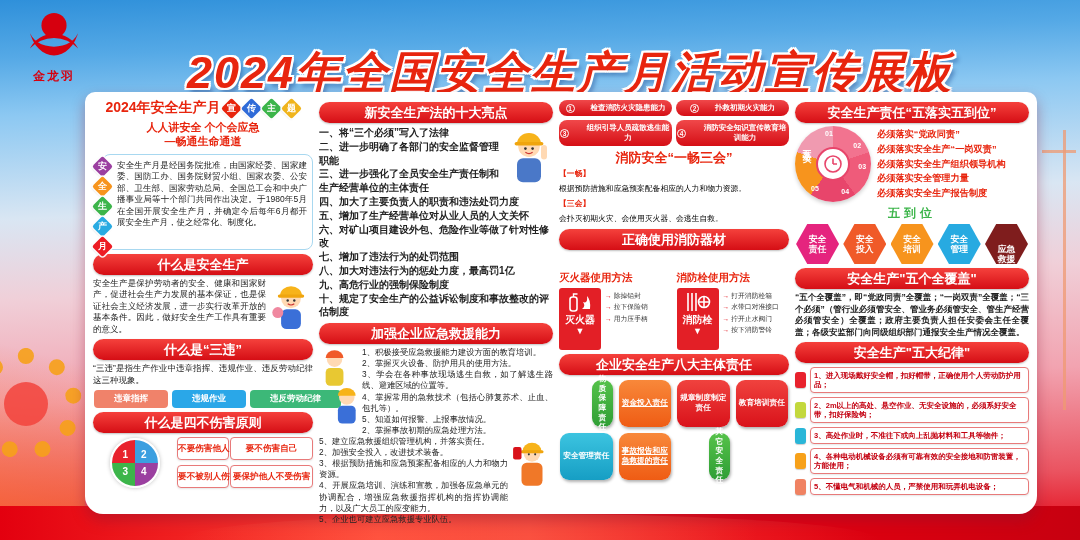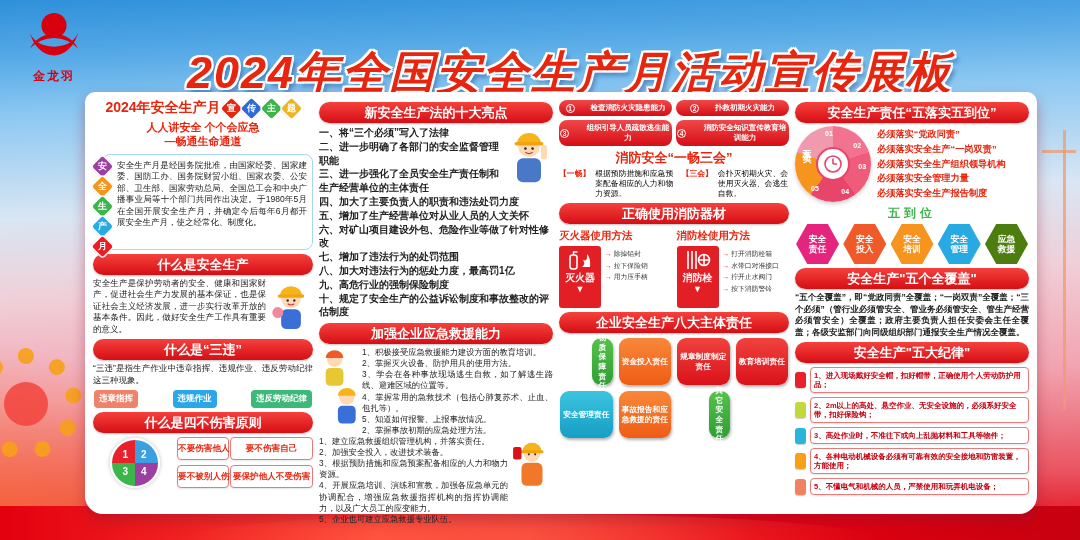--- a/index.html
+++ b/index.html
@@ -45,73 +45,73 @@
           margin:1px 2px; box-shadow:0 0 0 1.5px rgba(255,255,255,.9), 0 1px 2px rgba(0,0,0,.25); }
   .diamond span { transform:rotate(-45deg); color:#fff; font-size:9px; font-weight:bold; }
   .dm-0{background:#e8250e;} .dm-1{background:#2f6bd8;} .dm-2{background:#3cb54a;} .dm-3{background:#f0b41c;}
   .vm-0{background:#9b3fa0;} .vm-1{background:#f7941d;} .vm-2{background:#3cb54a;} .vm-3{background:#29abe2;} .vm-4{background:#ed1c24;}
   .slogan { text-align:center; color:#e8250e; font-weight:bold; font-size:11px; line-height:1.3; margin:3px 0 5px; }
   .intro-box { border:1.5px solid #a8d8f0; border-radius:8px; margin-left:9px; padding:5px 5px 5px 14px; position:relative; min-height:96px; }
   .v-diamonds { position:absolute; left:-10px; top:3px; display:flex; flex-direction:column; gap:3px; }
   .worker { float:right; width:44px; height:54px; margin:1px 0 1px 3px; }
   .worker-l { float:left; width:40px; height:78px; margin:2px 3px 0 0; }
   .tags { display:flex; justify-content:space-between; gap:4px; margin:4px 1px 2px; }
-  .tag { color:#fff; font-weight:bold; font-size:8.5px; padding:3px 5px; border-radius:4px; white-space:nowrap; }
+  .tag { color:#fff; font-weight:bold; font-size:8.5px; padding:3px 20px; border-radius:4px; white-space:nowrap; }
   .tag-0{background:#f0826a;} .tag-1{background:#2aa7e8;} .tag-2{background:#3cb878;}
   .fnh { display:grid; grid-template-columns:1fr 52px 1fr; grid-template-rows:23px 23px; align-items:center; gap:5px 1px; margin-top:4px; }
   .fnh-pill { border:1px solid #e87a7a; border-radius:4px; color:#e8250e; font-weight:bold; font-size:8.6px; text-align:center;
           line-height:21px; background:#fff; box-shadow:0 1px 2px rgba(0,0,0,.1); white-space:nowrap; }
   .quad { grid-row:1/3; justify-self:center; width:50px; height:50px; border-radius:50%; position:relative; border:2px solid #fff;
           background:conic-gradient(#3b9fe0 0 90deg,#9b3fa0 90deg 180deg,#3cb54a 180deg 270deg,#e8222d 270deg 360deg);
           box-shadow:0 0 4px rgba(0,0,0,.25); }
   .qn { position:absolute; color:#fff; font-weight:bold; font-size:10px; }
   .qn1{ left:11px; top:9px; } .qn2{ right:11px; top:9px; } .qn3{ left:11px; bottom:9px; } .qn4{ right:11px; bottom:9px; }
 
   
   .hl-item { font-size:10px; line-height:1.38; color:#222; font-weight:bold; }
   .em-item { font-size:8.3px; line-height:1.34; color:#222; text-align:justify; }
 
   
   .ability-grid { display:grid; grid-template-columns:1fr 1fr; gap:4px; margin:2px 0 1px; }
   .ability { background:linear-gradient(180deg,#f0484a,#d50e15); color:#fff; font-size:7.5px; font-weight:bold; text-align:center;
           border-radius:8px; padding:3px 1px; display:flex; align-items:center; justify-content:center; gap:16px; }
   .ab-num { flex:none; width:9px; height:9px; border:1px solid #fff; border-radius:50%; font-size:6.5px; line-height:8px; text-align:center; }
-  .ycsh { display:flex; gap:5px; font-size:7.8px; line-height:1.3; }
+  .ycsh { display:flex; gap:5px; font-size:7.8px; line-height:1.3;flex-direction:column; }
   .ycsh .lbl { color:#e8250e; font-weight:bold; white-space:nowrap; }
   .equip { display:flex; gap:5px; }
   .equip-half { flex:1; min-width:0; }
-  .equip-head { color:#e8250e; font-weight:bold; font-size:10.5px; margin:2px 0 3px; }
+  .equip-head { color:#e8250e; font-weight:bold; font-size:10.5px; margin:18px 0 3px; }
   .sign { width:42px; height:62px; background:#e31f26; border-radius:3px; color:#fff; display:flex; flex-direction:column;
           align-items:center; justify-content:flex-start; font-weight:bold; font-size:10px; float:left; margin-right:4px; padding:3px 1px 1px; }
   .sign .arrow { font-size:9px; line-height:9px; }
   .steps { font-size:6.8px; color:#333; line-height:1.7; padding-top:2px; }
   .steps div::before { content:"→ "; color:#e31f26; font-weight:bold; }
   .duty-grid { display:grid; grid-template-columns:repeat(4,1fr); gap:6px; margin-top:5px; padding:0 1px; }
   .duty { height:47px; border-radius:9px; color:#fff; font-weight:bold; font-size:7.7px; display:flex; align-items:center;
           justify-content:center; text-align:center; padding:2px 3px; box-shadow:1px 2px 3px rgba(0,0,0,.3); line-height:1.25; }
-  .du-0,.du-7{background:linear-gradient(180deg,#55c24a,#2f9e35);margin-left:32px;} .du-1,.du-6{background:linear-gradient(180deg,#f8883a,#ef5c14);}
+  .du-0,.du-7{background:linear-gradient(180deg,#55c24a,#2f9e35);margin-left:32px;} .du-1,.du-6{background:linear-gradient(180deg,#f8883a,#ef5c14);text-decoration:underline;}
   .du-2,.du-5{background:linear-gradient(180deg,#3cc4e0,#169ec4);} .du-3,.du-4{background:linear-gradient(180deg,#f0423e,#d9121a);}
 
   
   .fl-wrap { display:flex; gap:6px; align-items:center; margin:2px 0; }
   .circle5 { width:76px; height:76px; position:relative; flex:none; border-radius:50%;
           background:conic-gradient(#f2738f 0 72deg,#ef5b7a 72deg 144deg,#e8456b 144deg 216deg,#f7941d 216deg 288deg,#f09ab0 288deg 360deg);
           box-shadow:0 2px 4px rgba(0,0,0,.2); }
   .circle5-center { position:absolute; left:50%; top:50%; width:34px; height:34px; margin:-17px 0 0 -17px; background:#fff;
           border-radius:50%; display:flex; align-items:center; justify-content:center; border:2px solid #e8456b; }
   .wheel-label { position:absolute; left:5px; top:16px; writing-mode:vertical-rl; color:#fff; font-weight:bold; font-size:9px; letter-spacing:2px; }
   .wn { position:absolute; color:#fff; font-weight:bold; font-size:7px; }
   .wn1{ left:30px; top:4px; } .wn2{ right:10px; top:16px; } .wn3{ right:5px; top:37px; } .wn4{ right:22px; bottom:7px; } .wn5{ left:16px; bottom:10px; }
   .fl-items { font-size:9.2px; font-weight:bold; color:#e8250e; line-height:1.6; min-width:0; }
   .wudaowei { text-align:center; color:#3cb54a; font-weight:bold; font-size:12px; margin:3px 0 2px; letter-spacing:4px; }
   .hex-row { display:flex; justify-content:space-between; padding:0 1px; }
   .hex { width:43px; height:40px; clip-path:polygon(26% 0,74% 0,100% 50%,74% 100%,26% 100%,0 50%);
           display:flex; align-items:center; justify-content:center; color:#fff; font-weight:bold; font-size:8.8px; }
   .hex span { width:20px; text-align:center; line-height:1.15; word-break:break-all; }
-  .hx-0{background:#e5247e;} .hx-1{background:#f05a28;} .hx-2{background:#f7941d;} .hx-3{background:#27aae1;} .hx-4{background:#4d7c0f;}
+  .hx-0{background:#e5247e;} .hx-1{background:#f05a28;} .hx-2{background:#f7941d;} .hx-3{background:#27aae1;} .hx-4{background:#7f1d1d;align-items:flex-end;}
   .disc-item { display:flex; align-items:center; gap:4px; margin:4px 0; }
   .disc-sq { width:11px; height:16px; border-radius:3px; flex:none; box-shadow:0 1px 1px rgba(0,0,0,.2); }
   .ds-0{background:#e8222d;} .ds-1{background:#c3d83c;} .ds-2{background:#29b6d8;} .ds-3{background:#f7a11a;} .ds-4{background:#f08262;}
   .disc-pill { flex:1; border:1px solid #e87a7a; border-radius:4px; font-size:7.5px; font-weight:bold; color:#c40010;
           padding:3px 3px; background:#fff; box-shadow:0 1px 2px rgba(0,0,0,.1); line-height:1.2; }
   .clearfix::after { content:""; display:block; clear:both; }
 </style>
 </head>
 <body>
 
@@ -261,21 +261,21 @@
     <div class="clearfix">
       <svg class="worker" style="width:42px;height:62px" viewBox="0 0 40 56">
         <circle cx="20" cy="14" r="8" fill="#ffd9b3"></circle>
         <path d="M11 12 a9 8 0 0 1 18 0 z" fill="#f7b31a"></path>
         <rect x="9" y="11" width="22" height="3" rx="1.5" fill="#f0a50e"></rect>
         <circle cx="17" cy="15" r="1" fill="#333"></circle>
           <circle cx="23" cy="15" r="1" fill="#333"></circle>
         <rect x="10" y="23" width="20" height="22" rx="5" fill="#f07828"></rect>
         <rect x="2" y="8" width="8" height="12" rx="2" fill="#d9121a"></rect>
       </svg>
-      <div class="em-item">1、建立应急救援组织管理机构，并落实责任。</div>
+      <div class="em-item">5、建立应急救援组织管理机构，并落实责任。</div>
       <div class="em-item">2、加强安全投入，改进技术装备。</div>
       <div class="em-item">3、根据预防措施和应急预案配备相应的人力和物力资源。</div>
       <div class="em-item">4、开展应急培训、演练和宣教，加强各应急单元的协调配合，增强应急救援指挥机构的指挥协调能力，以及广大员工的应变能力。</div>
       <div class="em-item">5、企业也可建立应急救援专业队伍。</div>
     </div>
   </div>
 
   <div class="col col3">
     <div class="ability-grid">
       <div class="ability">

